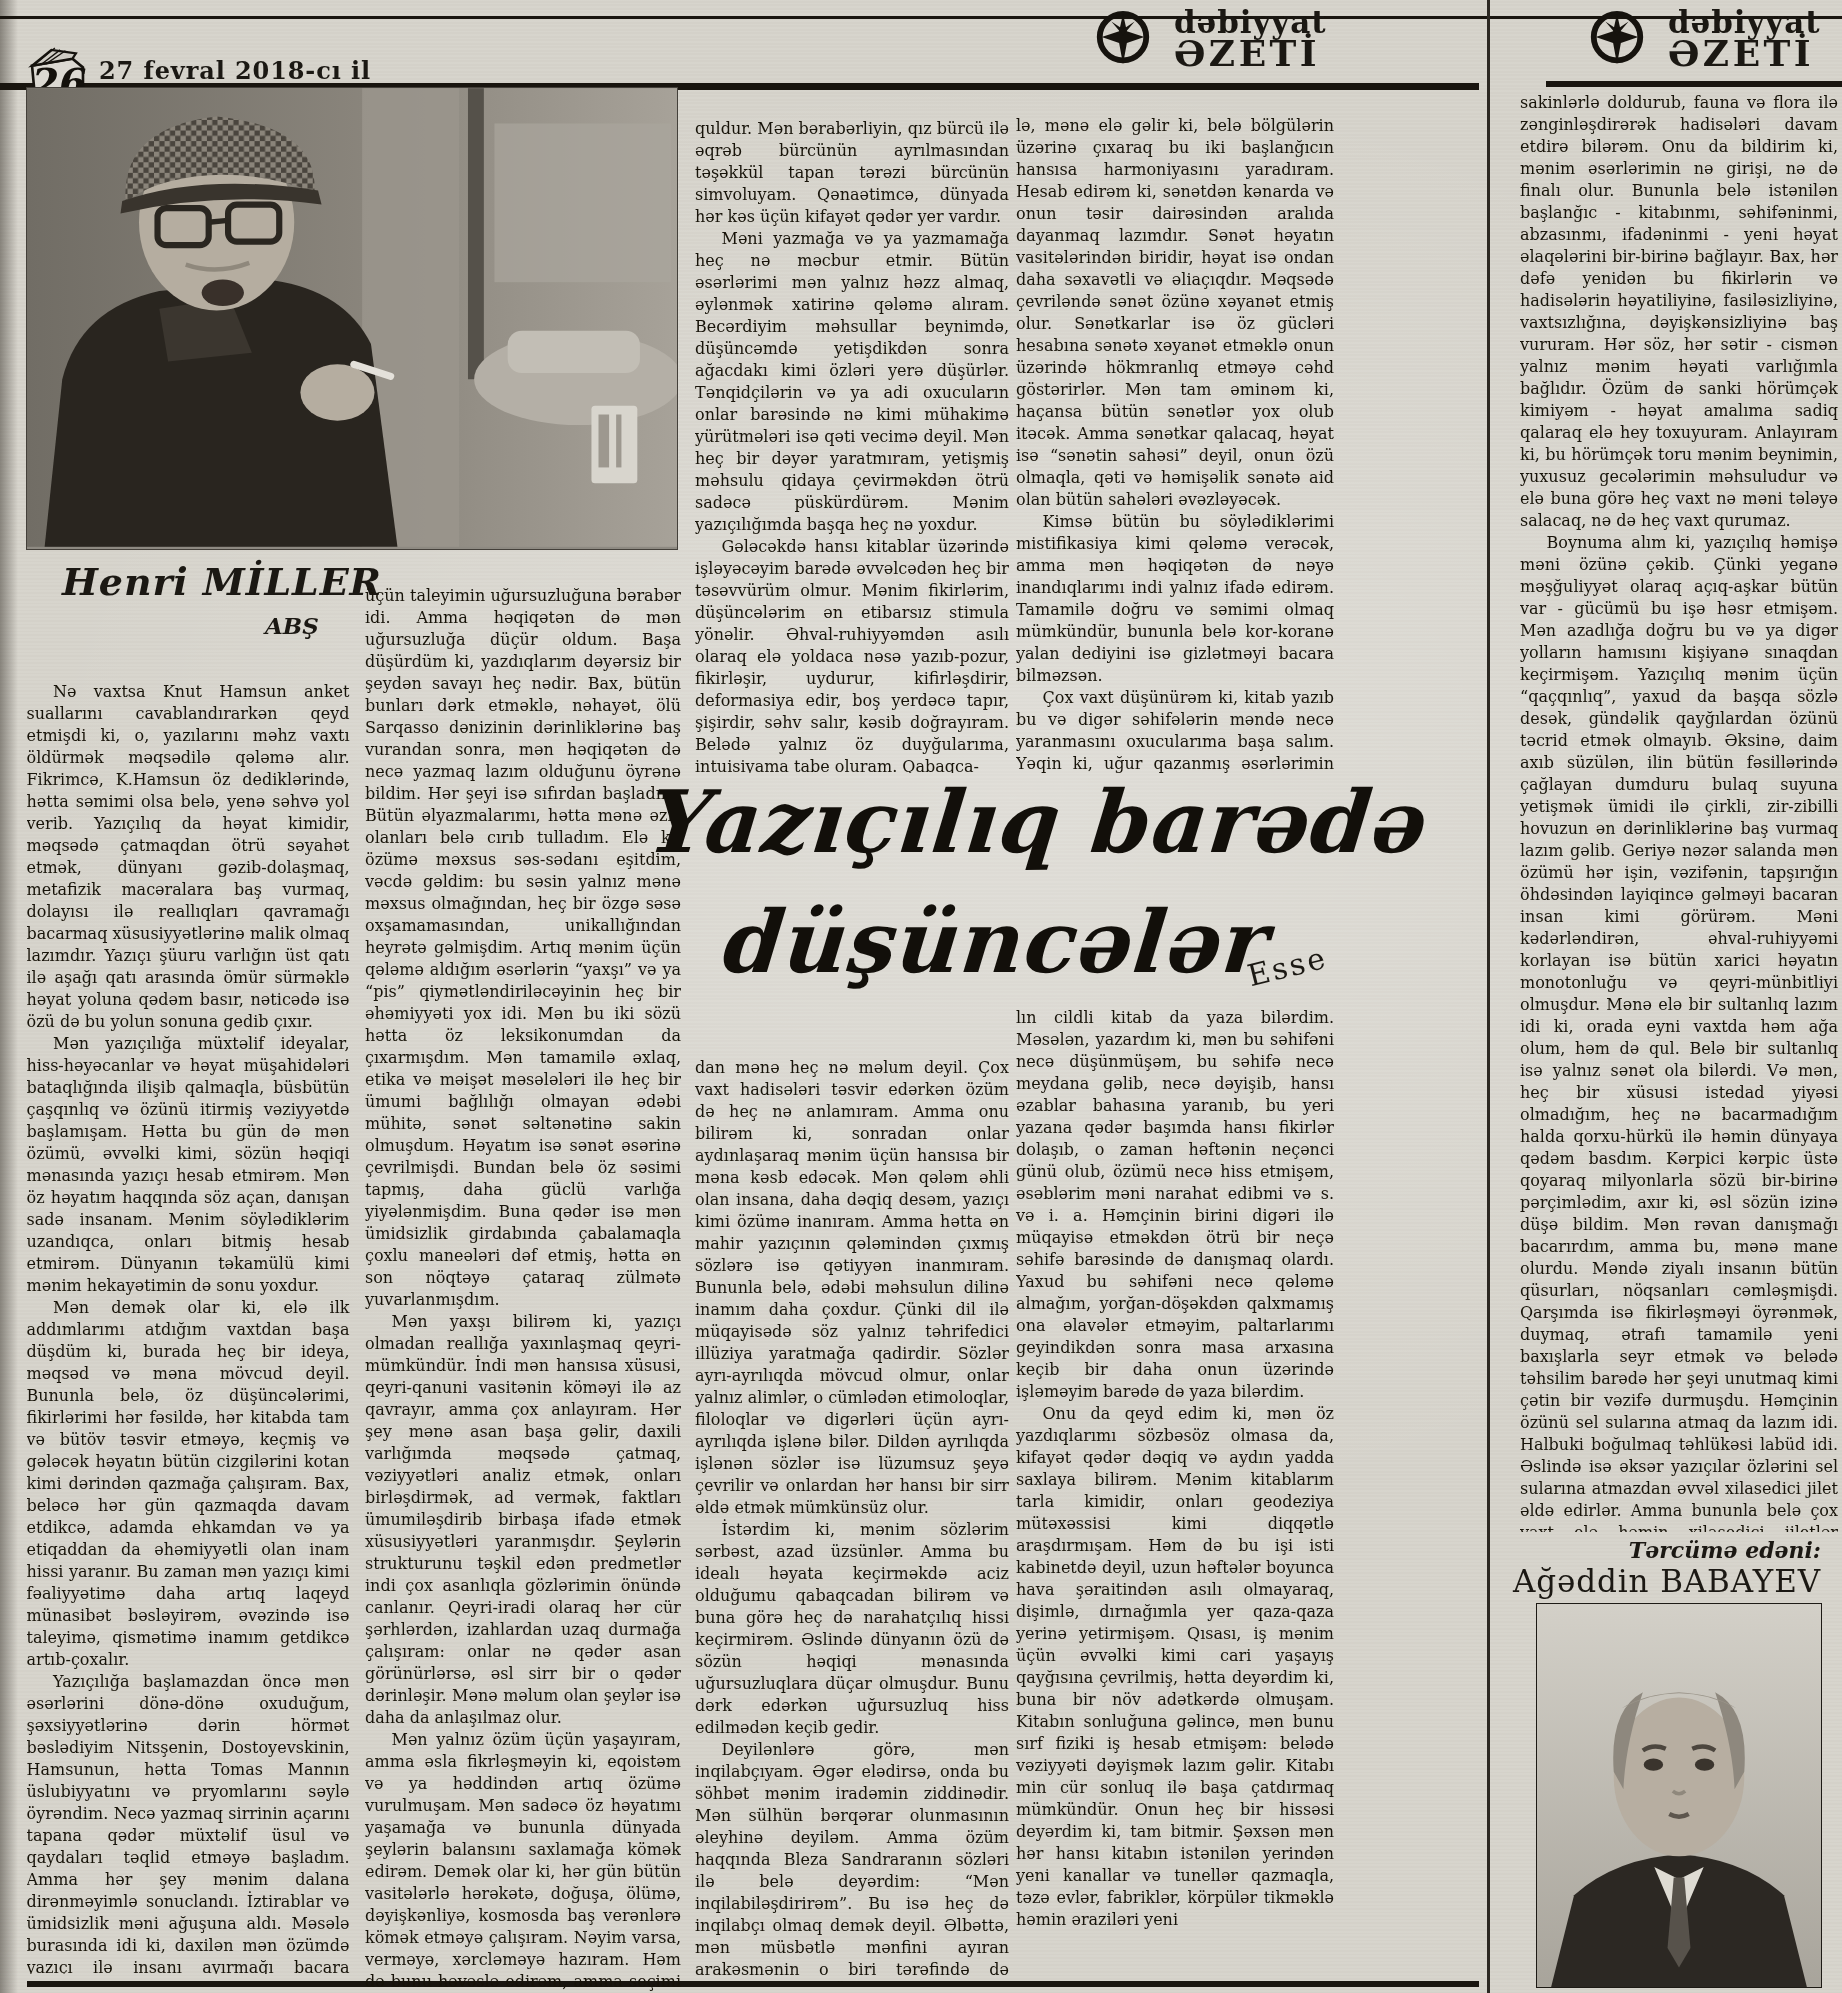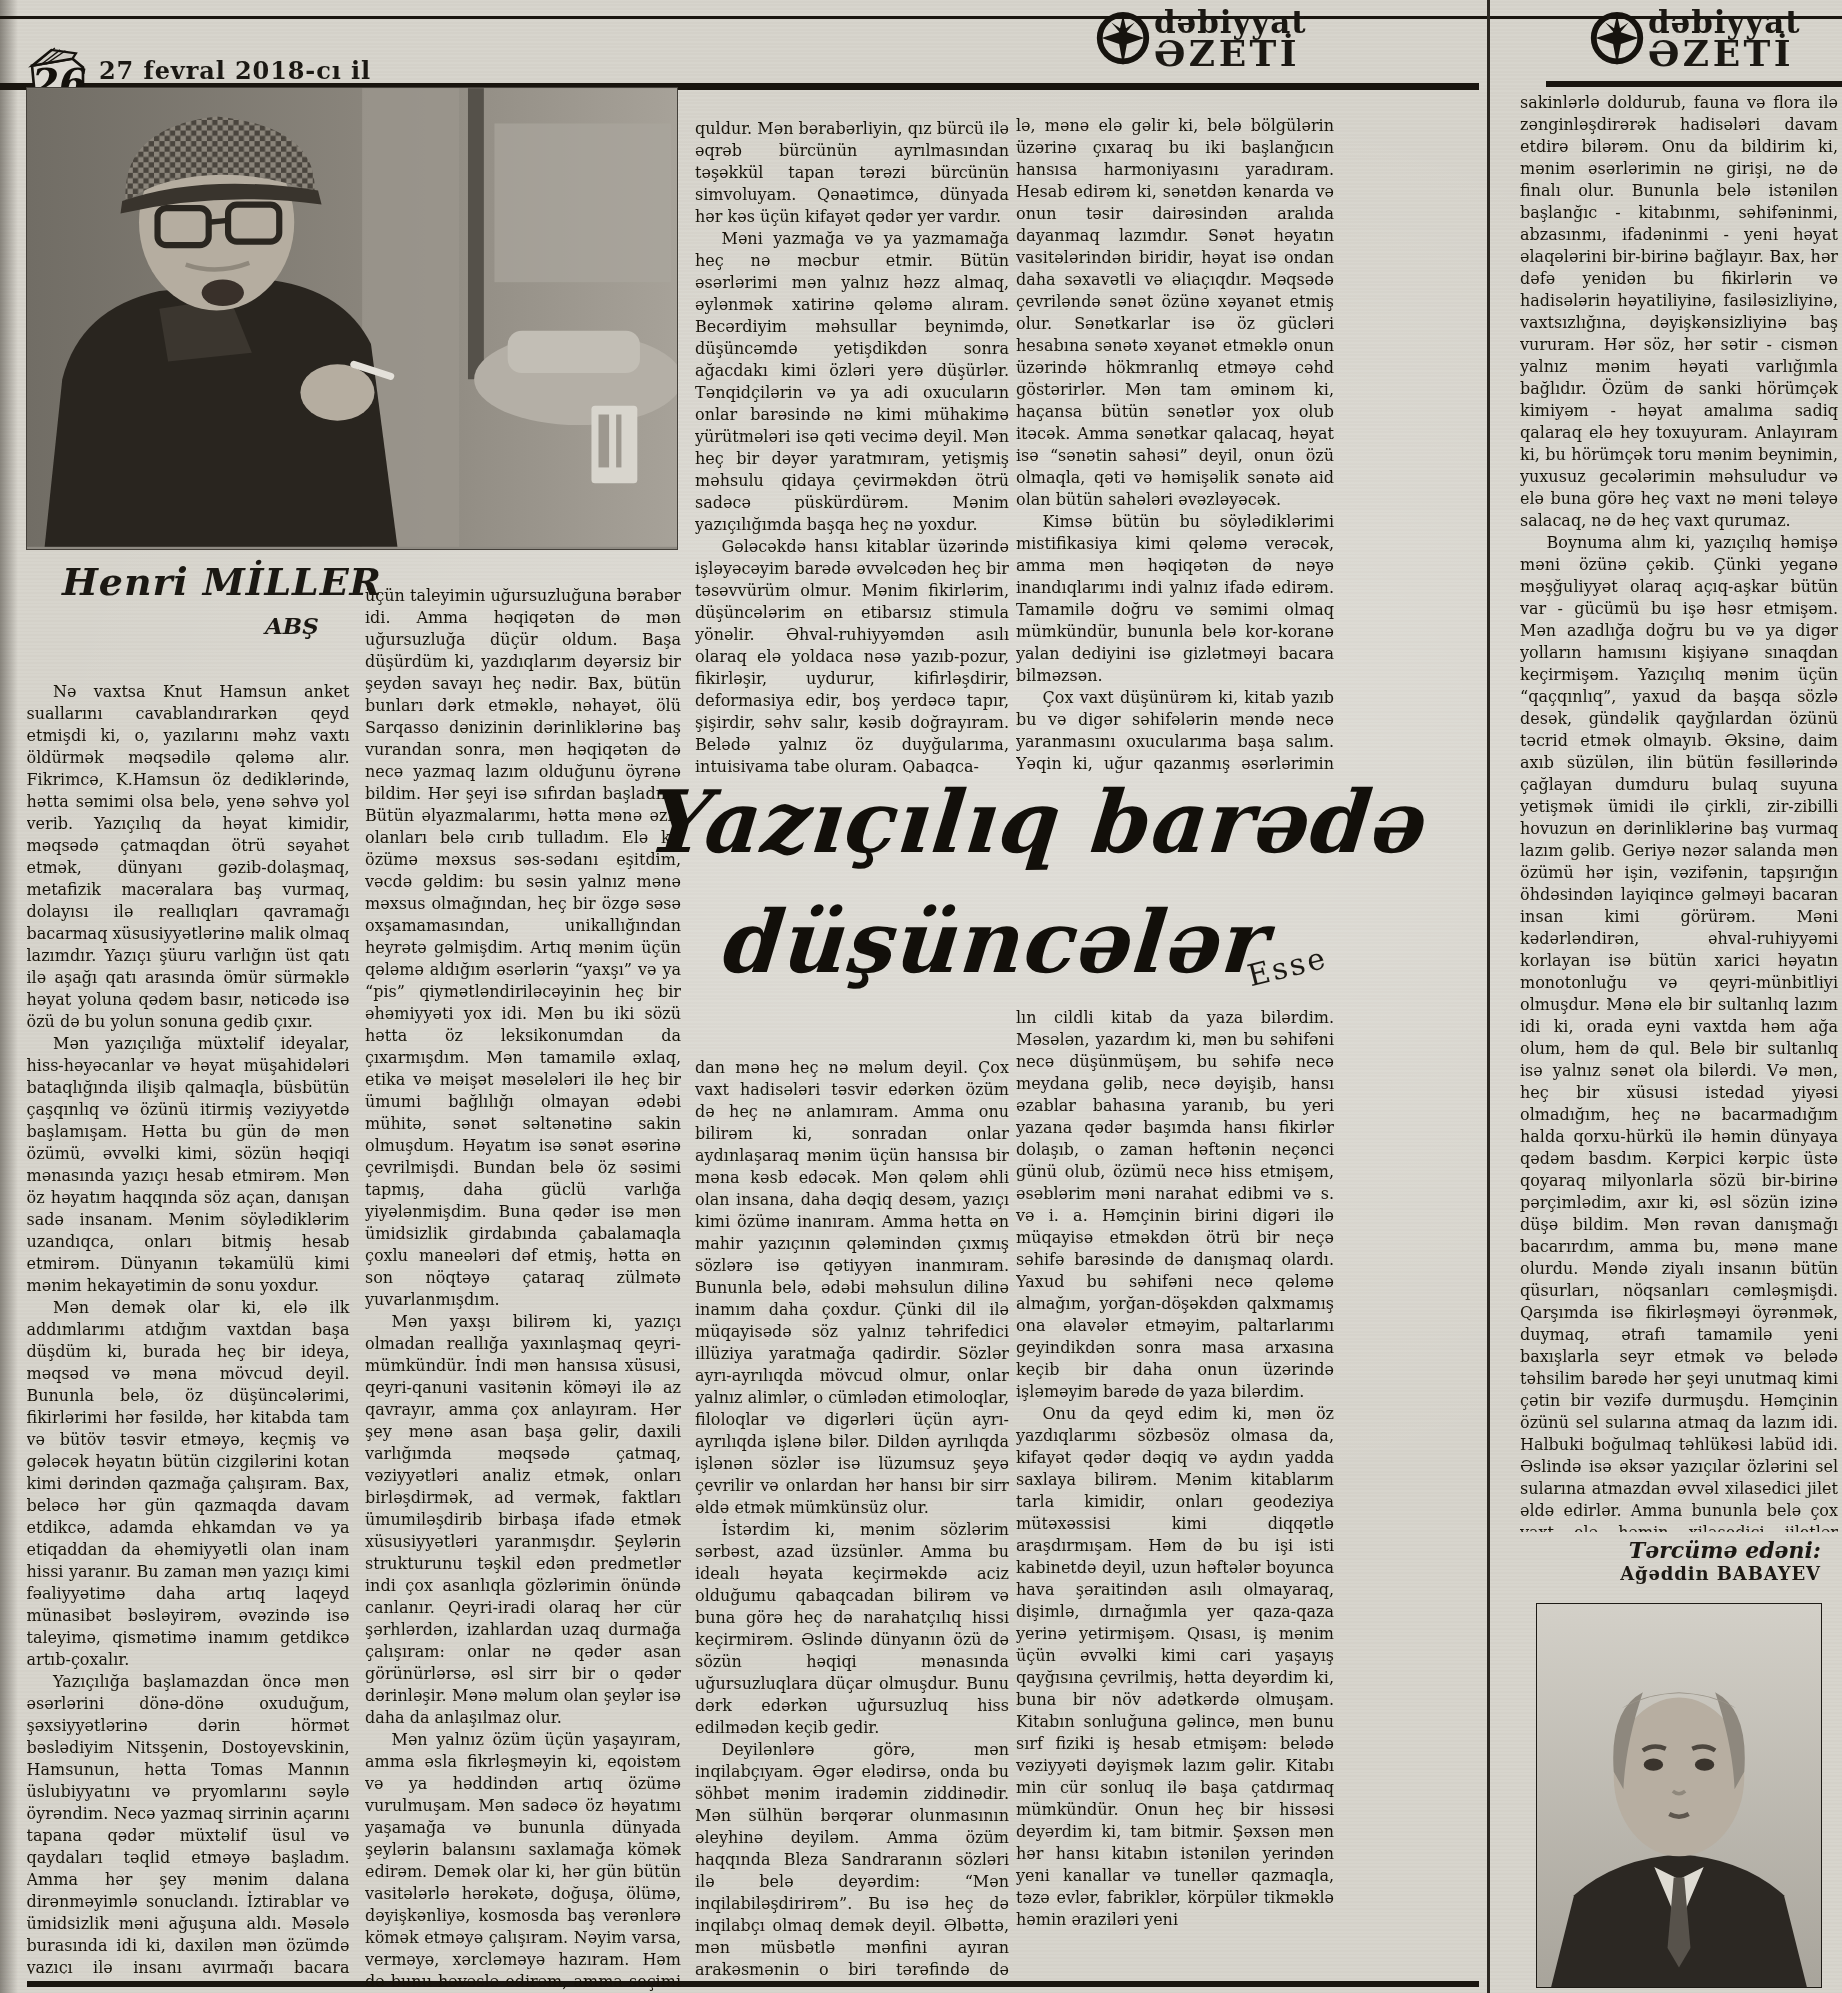--- a/index.html
+++ b/index.html
@@ -9,21 +9,21 @@
           repeating-linear-gradient(0deg, rgba(0,0,0,.015) 0 1.8px, rgba(255,255,255,.012) 1.8px 3.5px);
         font-family:"DejaVu Serif","Liberation Serif",serif;color:#1b1813;}
   .left-shadow{position:absolute;left:0;top:0;width:17.6px;height:1994px;
         background:linear-gradient(90deg,rgba(40,35,28,.45),rgba(40,35,28,0));}
   .rule{position:absolute;background:#19150f;}
   
   .book-icon{position:absolute;left:25px;top:46px;width:65px;height:78px;}
   .book-num{position:absolute;left:32px;top:60px;width:53px;text-align:center;
         font-size:39px;font-weight:bold;font-style:italic;color:#14110c;}
   .date{position:absolute;left:99px;top:56px;font-size:24px;font-weight:bold;letter-spacing:0.9px;}
-  .logo{position:absolute;display:flex;align-items:flex-end;gap:0;}
+  .logo{position:absolute;display:flex;align-items:center;gap:20px;}
   .logo-1{left:1092px;top:7px;}
   .logo-2{left:1586px;top:7px;}
   .logo svg{width:62px;height:62px;}
   .logo-text{line-height:1;}
   .logo-l1{font-size:31px;font-weight:bold;letter-spacing:0.9px;}
   .logo-l2{font-size:36px;font-weight:bold;letter-spacing:3.5px;margin-top:-3.5px;}
   
   .miller-photo{position:absolute;left:26.5px;top:88px;width:650px;height:461px;
         outline:0.9px solid #44403a;background:#8e8a82;}
   .caption-name{position:absolute;left:62px;top:559px;font-size:38px;font-weight:bold;
@@ -45,21 +45,21 @@
   .headline .l1,.headline .l2{position:absolute;white-space:nowrap;font-family:"DejaVu Serif",serif;
         font-style:italic;font-weight:bold;color:#120f0a;transform:skewX(-6deg);letter-spacing:0.9px;}
   .headline .l1{left:50%;top:-5.3px;transform:translateX(-50%) skewX(-6deg);font-size:86px;}
   .headline .l2{left:44%;top:115px;transform:translateX(-50%) skewX(-6deg);font-size:86px;}
   .genre{position:absolute;left:561px;top:173px;font-size:30px;letter-spacing:2.6px;
         transform:rotate(-14deg);color:#1b1813;}
   
   .divider{position:absolute;left:1487px;top:0;width:2.6px;height:1994px;background:#2c2822;}
   .translator{position:absolute;left:1505px;top:1537px;width:316px;text-align:right;}
   .translator .t1{font-size:22px;font-style:italic;font-weight:bold;}
-  .translator .t2{font-size:18px;font-weight:bold;letter-spacing:0.9px;}
+  .translator .t2{font-size:31px;font-weight:normal;letter-spacing:0.9px;}
   .portrait{position:absolute;left:1537px;top:1604px;width:284px;height:383px;
         outline:1.8px solid #1d1a15;background:#c3c0b8;}
 </style>
 </head>
 <body>
 
 <div class="page">
 
   <div class="left-shadow"></div>
 

